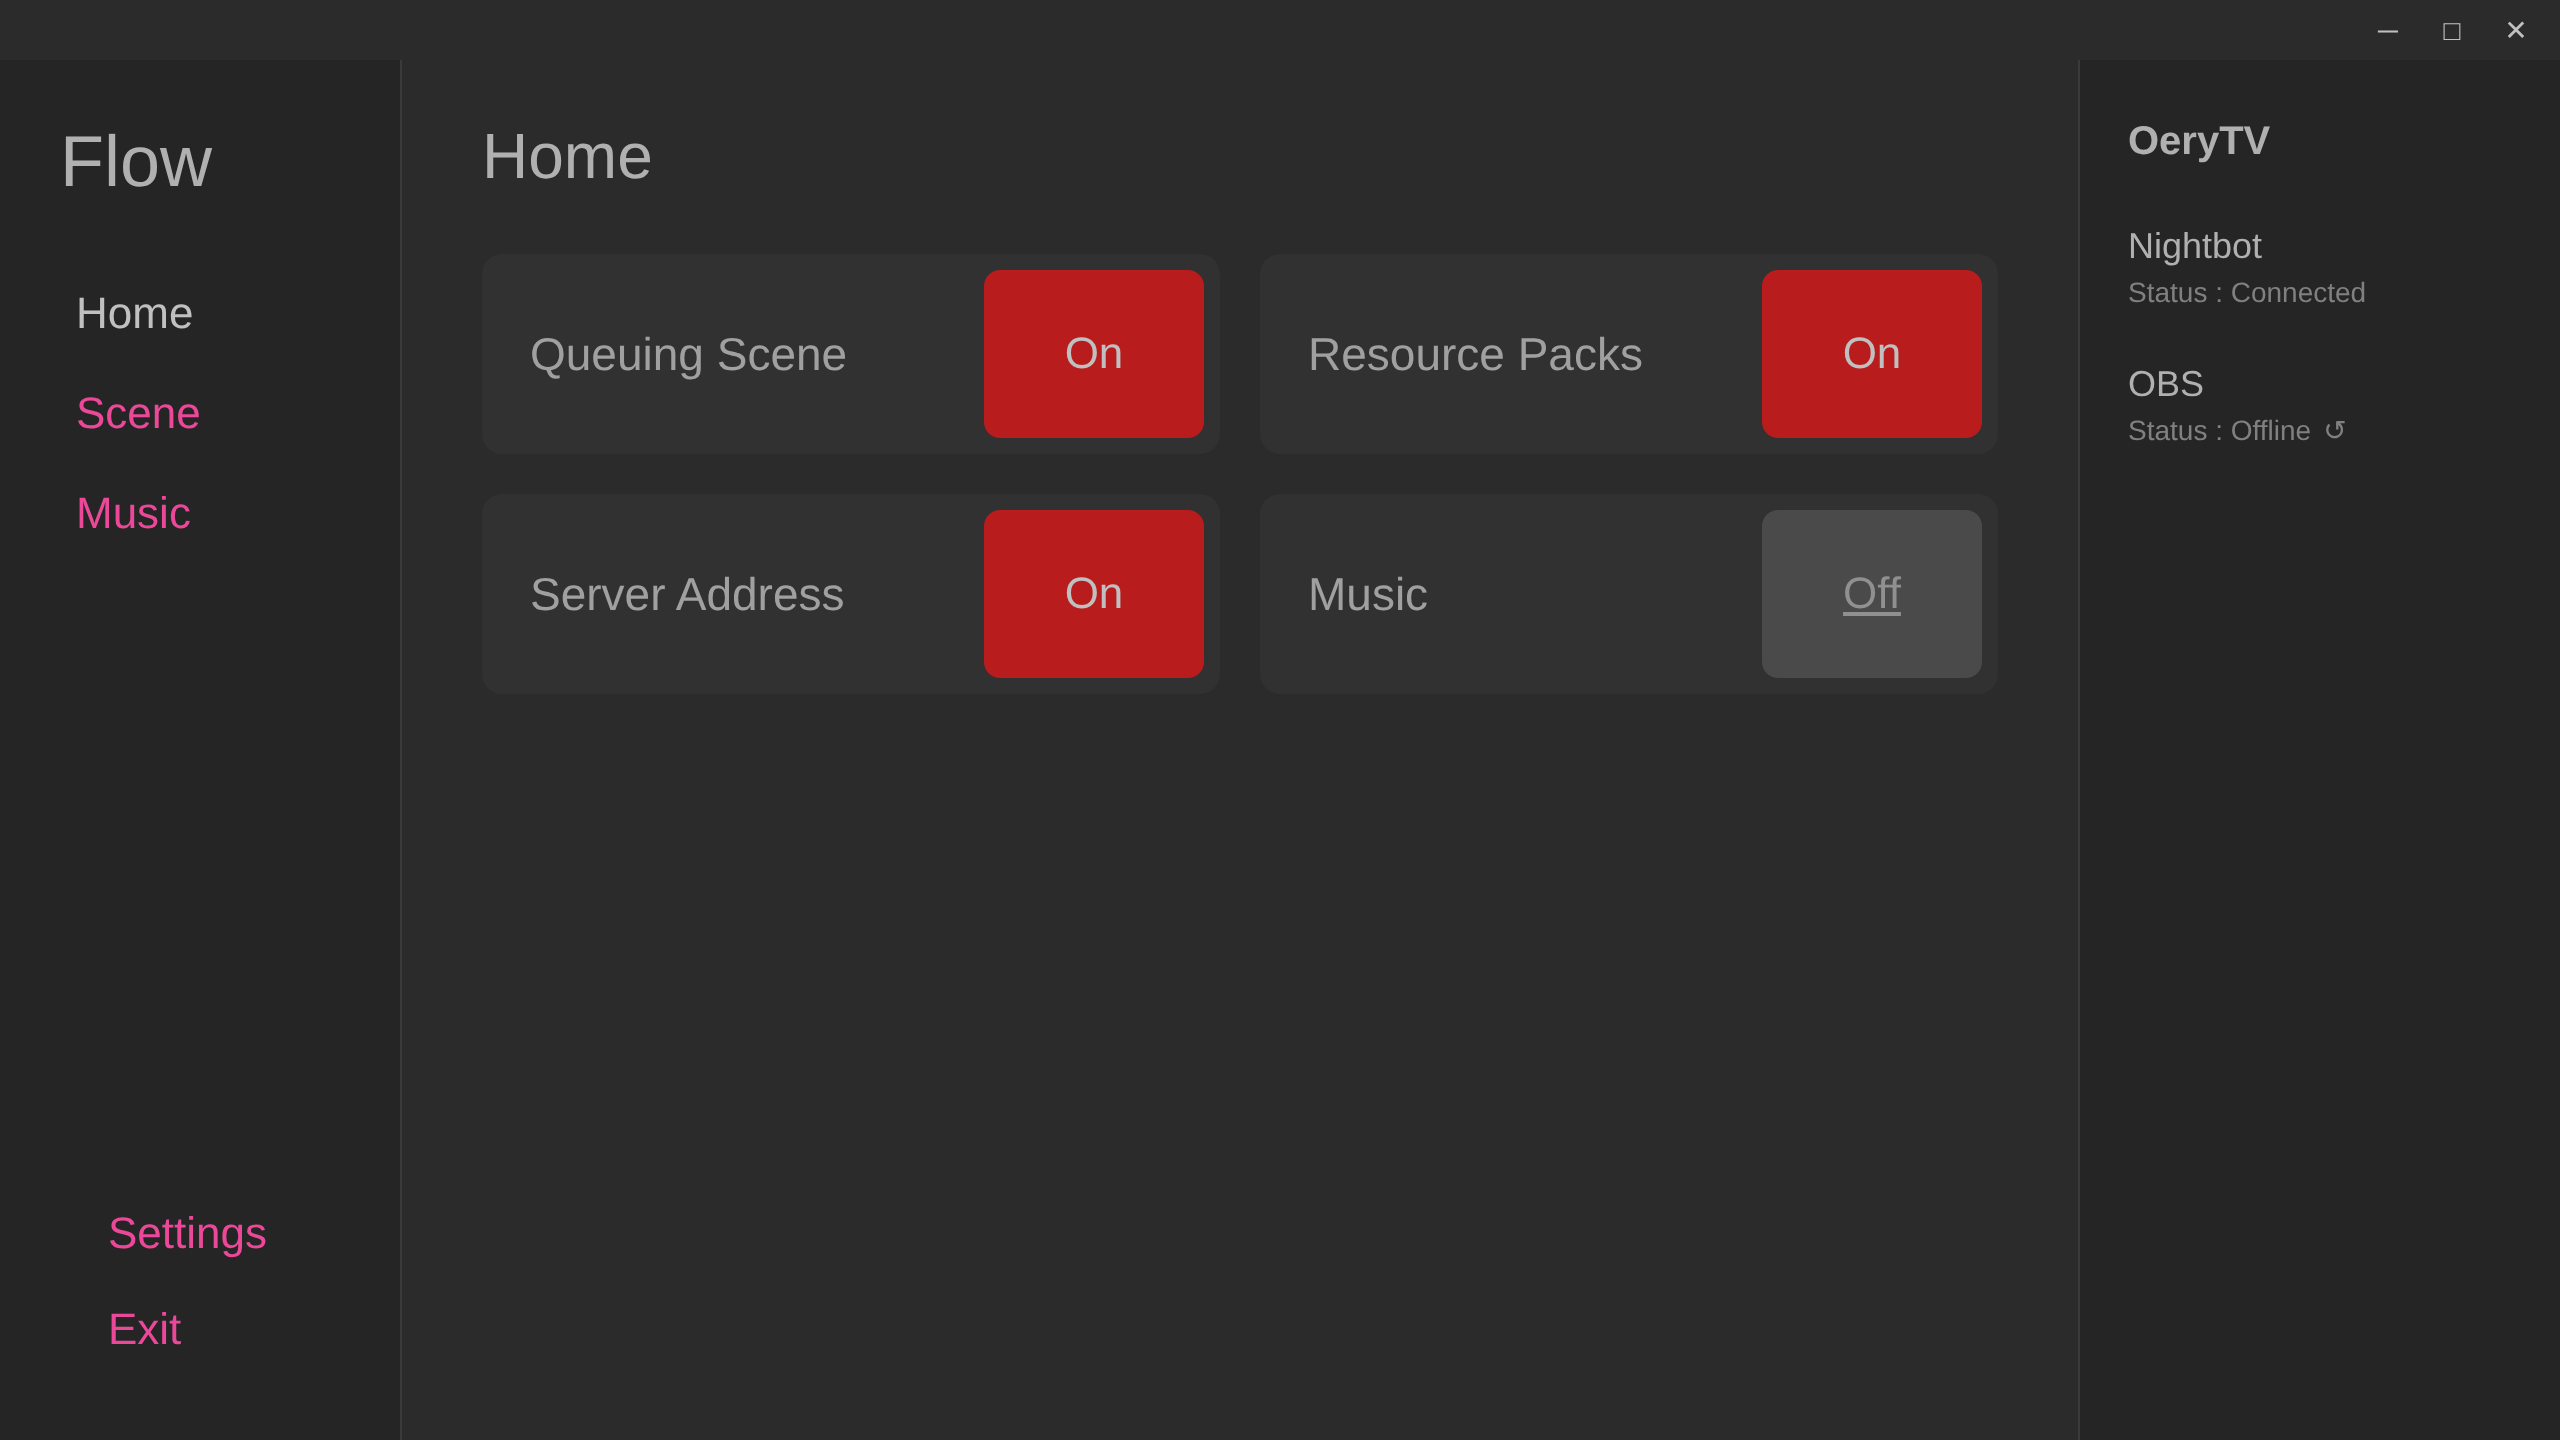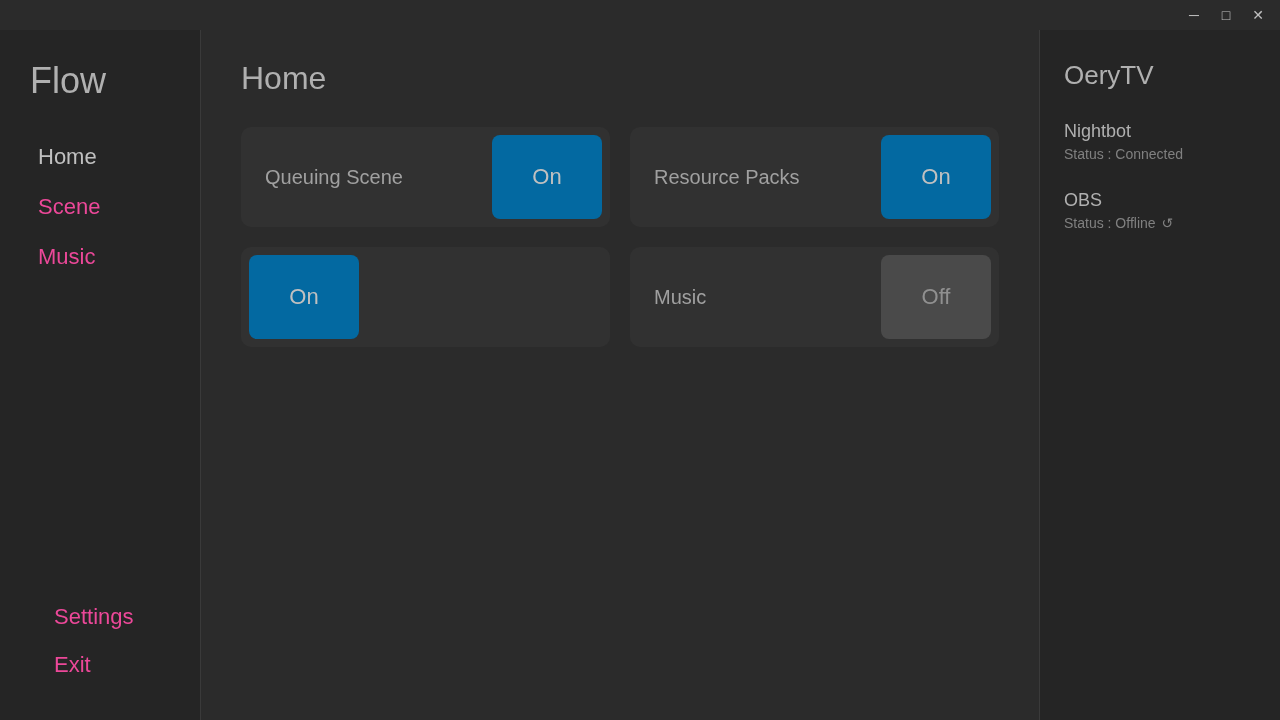--- a/index.html
+++ b/index.html
@@ -124,55 +124,56 @@
       overflow: hidden;
       height: 100px;
       cursor: pointer;
     }
 
     .card-label {
       flex: 1;
       display: flex;
       align-items: center;
       padding: 0 24px;
-      font-size: 20px;
+      font-size: 23px;
       font-weight: 300;
       color: #a0a0a0;
     }
 
     .card-toggle {
       width: 110px;
       display: flex;
       align-items: center;
       justify-content: center;
-      background-color: #0369a1;
+      background-color: #b91c1c;
       font-size: 22px;
       font-weight: 400;
       color: #c0c0c0;
       flex-shrink: 0;
       border-radius: 8px;
       margin: 8px;
     }
 
     .card-toggle.off {
       background-color: #4a4a4a;
       color: #909090;
+      text-decoration: underline;
     }
 
     
     .right-panel {
       width: 240px;
       background-color: #252525;
       padding: 30px 24px;
       flex-shrink: 0;
     }
 
     .right-panel-title {
-      font-size: 26px;
-      font-weight: 400;
+      font-size: 20px;
+      font-weight: 700;
       color: #b0b0b0;
       margin-bottom: 30px;
     }
 
     .status-section {
       margin-bottom: 28px;
     }
 
     .status-service-name {
       font-size: 18px;
@@ -227,20 +228,21 @@
         <div class="card-label">Queuing Scene</div>
         <div class="card-toggle">On</div>
       </div>
 
       <div class="card">
         <div class="card-label">Resource Packs</div>
         <div class="card-toggle">On</div>
       </div>
 
       <div class="card">
+        <div class="card-label">Server Address</div>
         <div class="card-toggle">On</div>
       </div>
 
       <div class="card">
         <div class="card-label">Music</div>
         <div class="card-toggle off">Off</div>
       </div>
 
     </div>
   </div>

